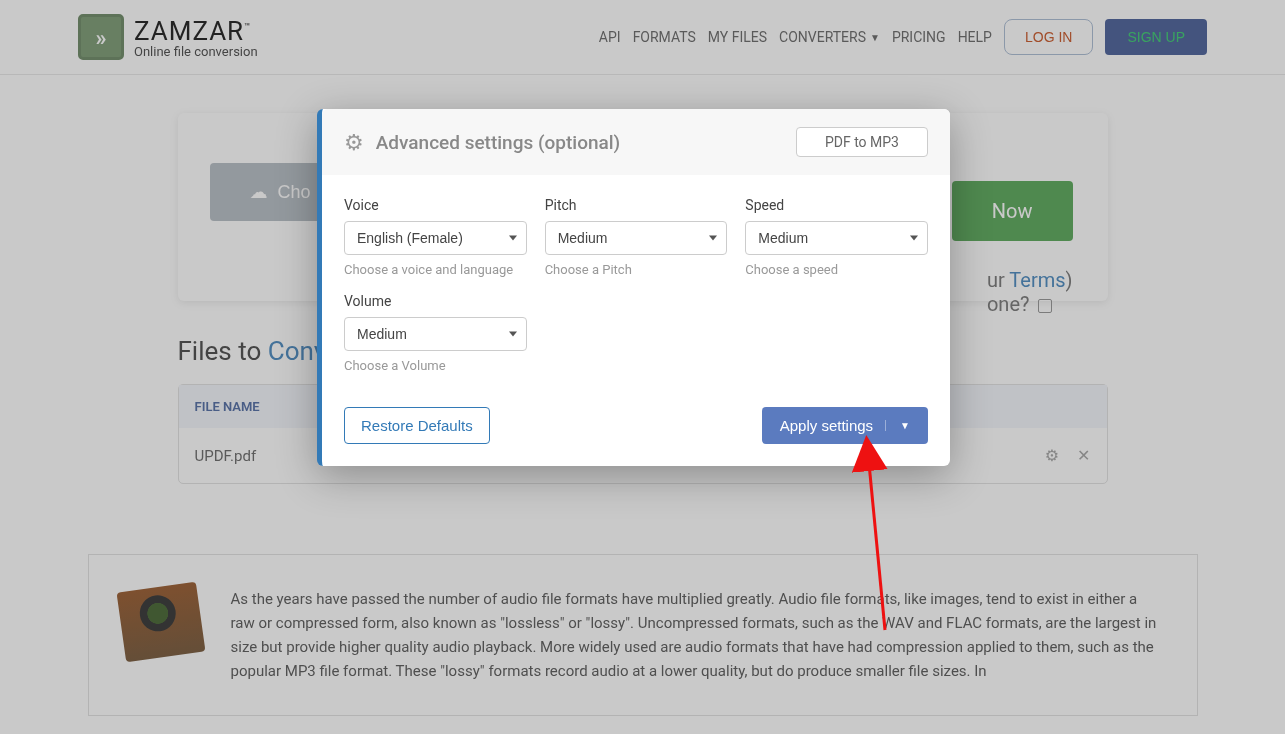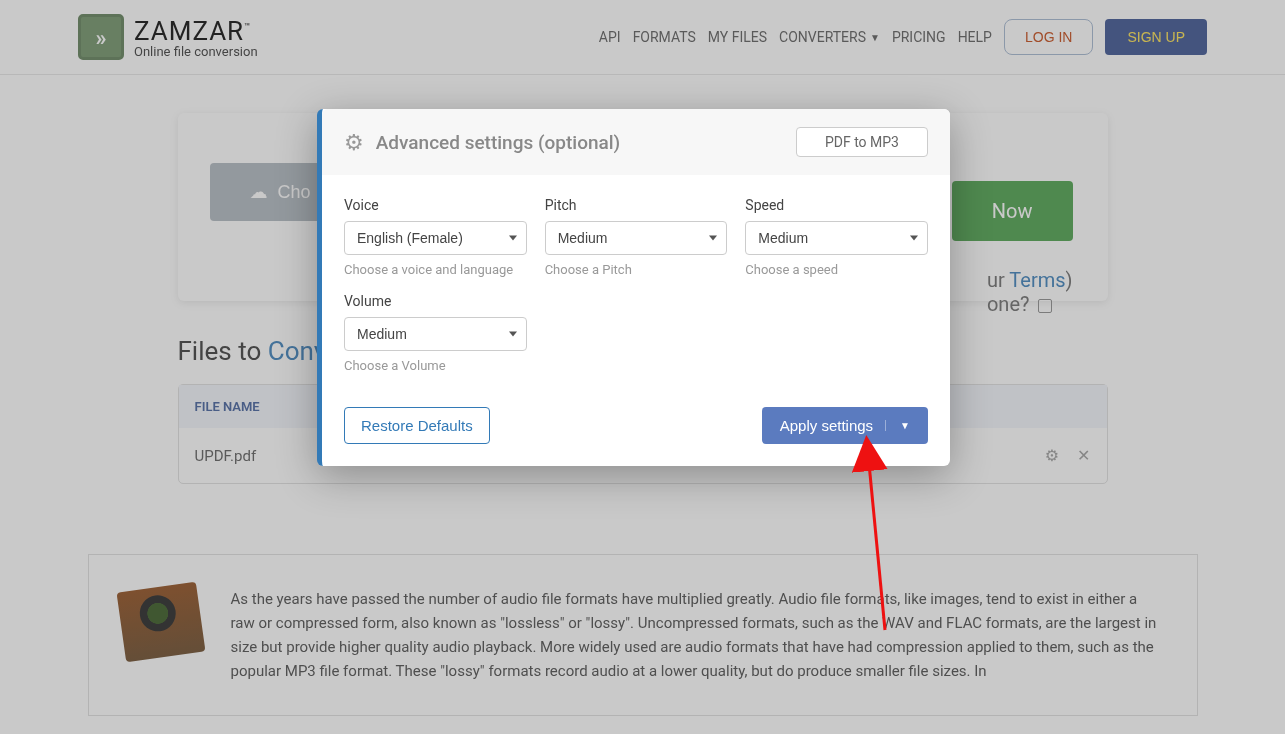--- a/index.html
+++ b/index.html
@@ -9,21 +9,21 @@
 .logo-box{width:46px;height:46px;background:#6b8e62;border:3px solid #5a7a52;border-radius:5px;display:flex;align-items:center;justify-content:center}
 .logo-arrows{color:#fff;font-size:22px;font-weight:bold}
 .logo-text{display:flex;flex-direction:column}
 .logo-name{font-size:26px;font-weight:400;color:#000000;letter-spacing:1px}
 .logo-tag{font-size:13px;color:#333;margin-top:-2px}
 .nav{display:flex;align-items:center;gap:12px}
 .nav-link{color:#555;font-size:14px;text-decoration:none;cursor:pointer}
 .nav-dropdown{display:flex;align-items:center;gap:4px}
 .caret{font-size:10px}
 .btn-login{padding:9px 20px;border:1px solid #a0b4ce;color:#c2410c;background:#fff;border-radius:8px;font-size:14px;cursor:pointer}
-.btn-signup{padding:10px 22px;background:#344c8c;color:#fde047;border:none;border-radius:4px;font-size:14px;cursor:pointer}
+.btn-signup{padding:10px 22px;background:#344c8c;color:#22c55e;border:none;border-radius:4px;font-size:14px;cursor:pointer}
 .page-overlay{position:absolute;top:0;left:0;right:0;bottom:0;background:rgba(100,100,100,0.35);z-index:5;pointer-events:none}
 .main-card{margin:38px auto 0;width:930px;background:#fff;border-radius:6px;box-shadow:0 2px 8px rgba(0,0,0,0.1);padding:50px 30px 30px;position:relative}
 .choose-btn{background:#adb5bd;color:#fff;padding:18px 40px;border:none;border-radius:4px;font-size:18px;display:inline-flex;align-items:center;gap:10px;margin-left:2px}
 .now-btn{position:absolute;right:35px;top:68px;background:#449d44;color:#fff;padding:18px 40px;font-size:20px;border-radius:4px}
 .drag-text{text-align:center;margin-top:12px;color:#666;font-size:14px}
 .how-text{text-align:center;margin-top:6px;color:#337ab7;font-size:14px}
 .lock-icon{color:#888}
 .done-text{position:absolute;right:35px;top:155px;color:#666;font-size:20px}
 .terms-link{color:#337ab7}
 .checkbox{display:inline-block;width:14px;height:14px;border:1px solid #888;border-radius:2px;vertical-align:middle;margin-left:4px}

